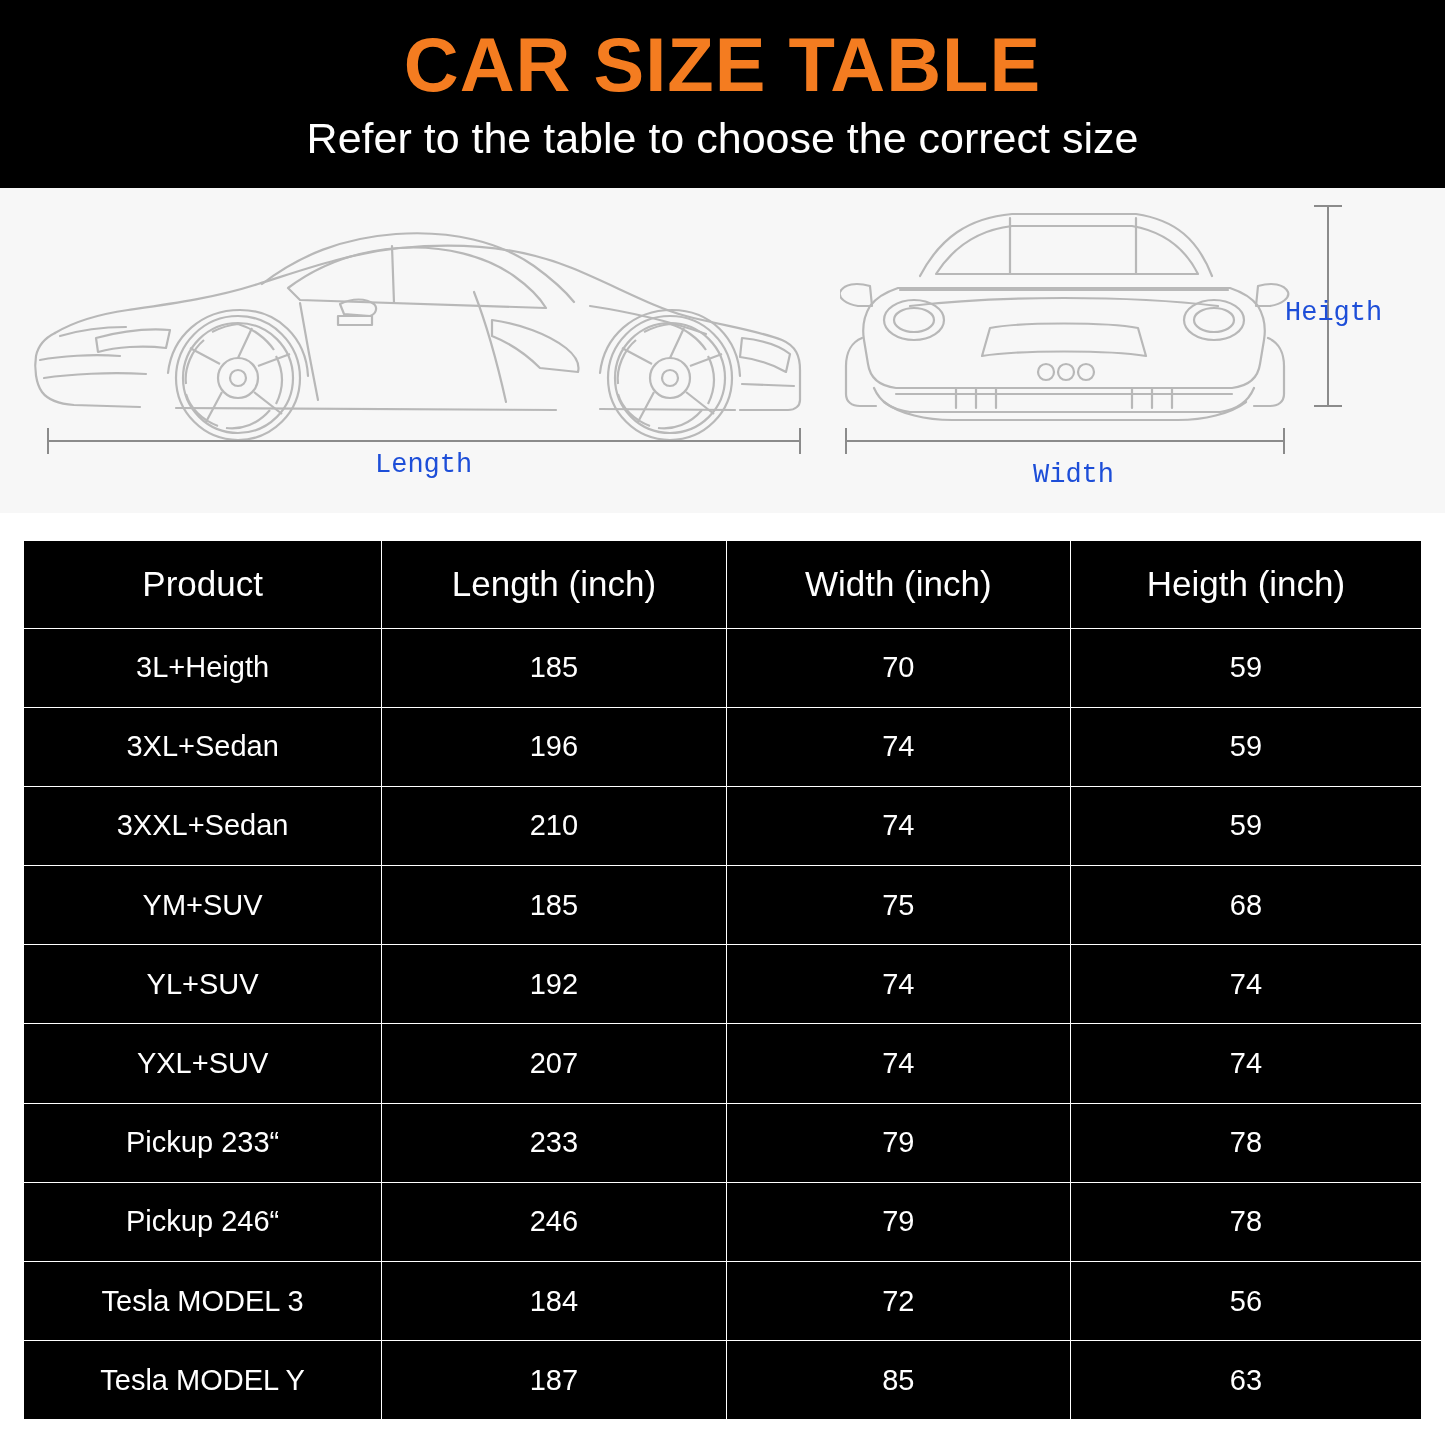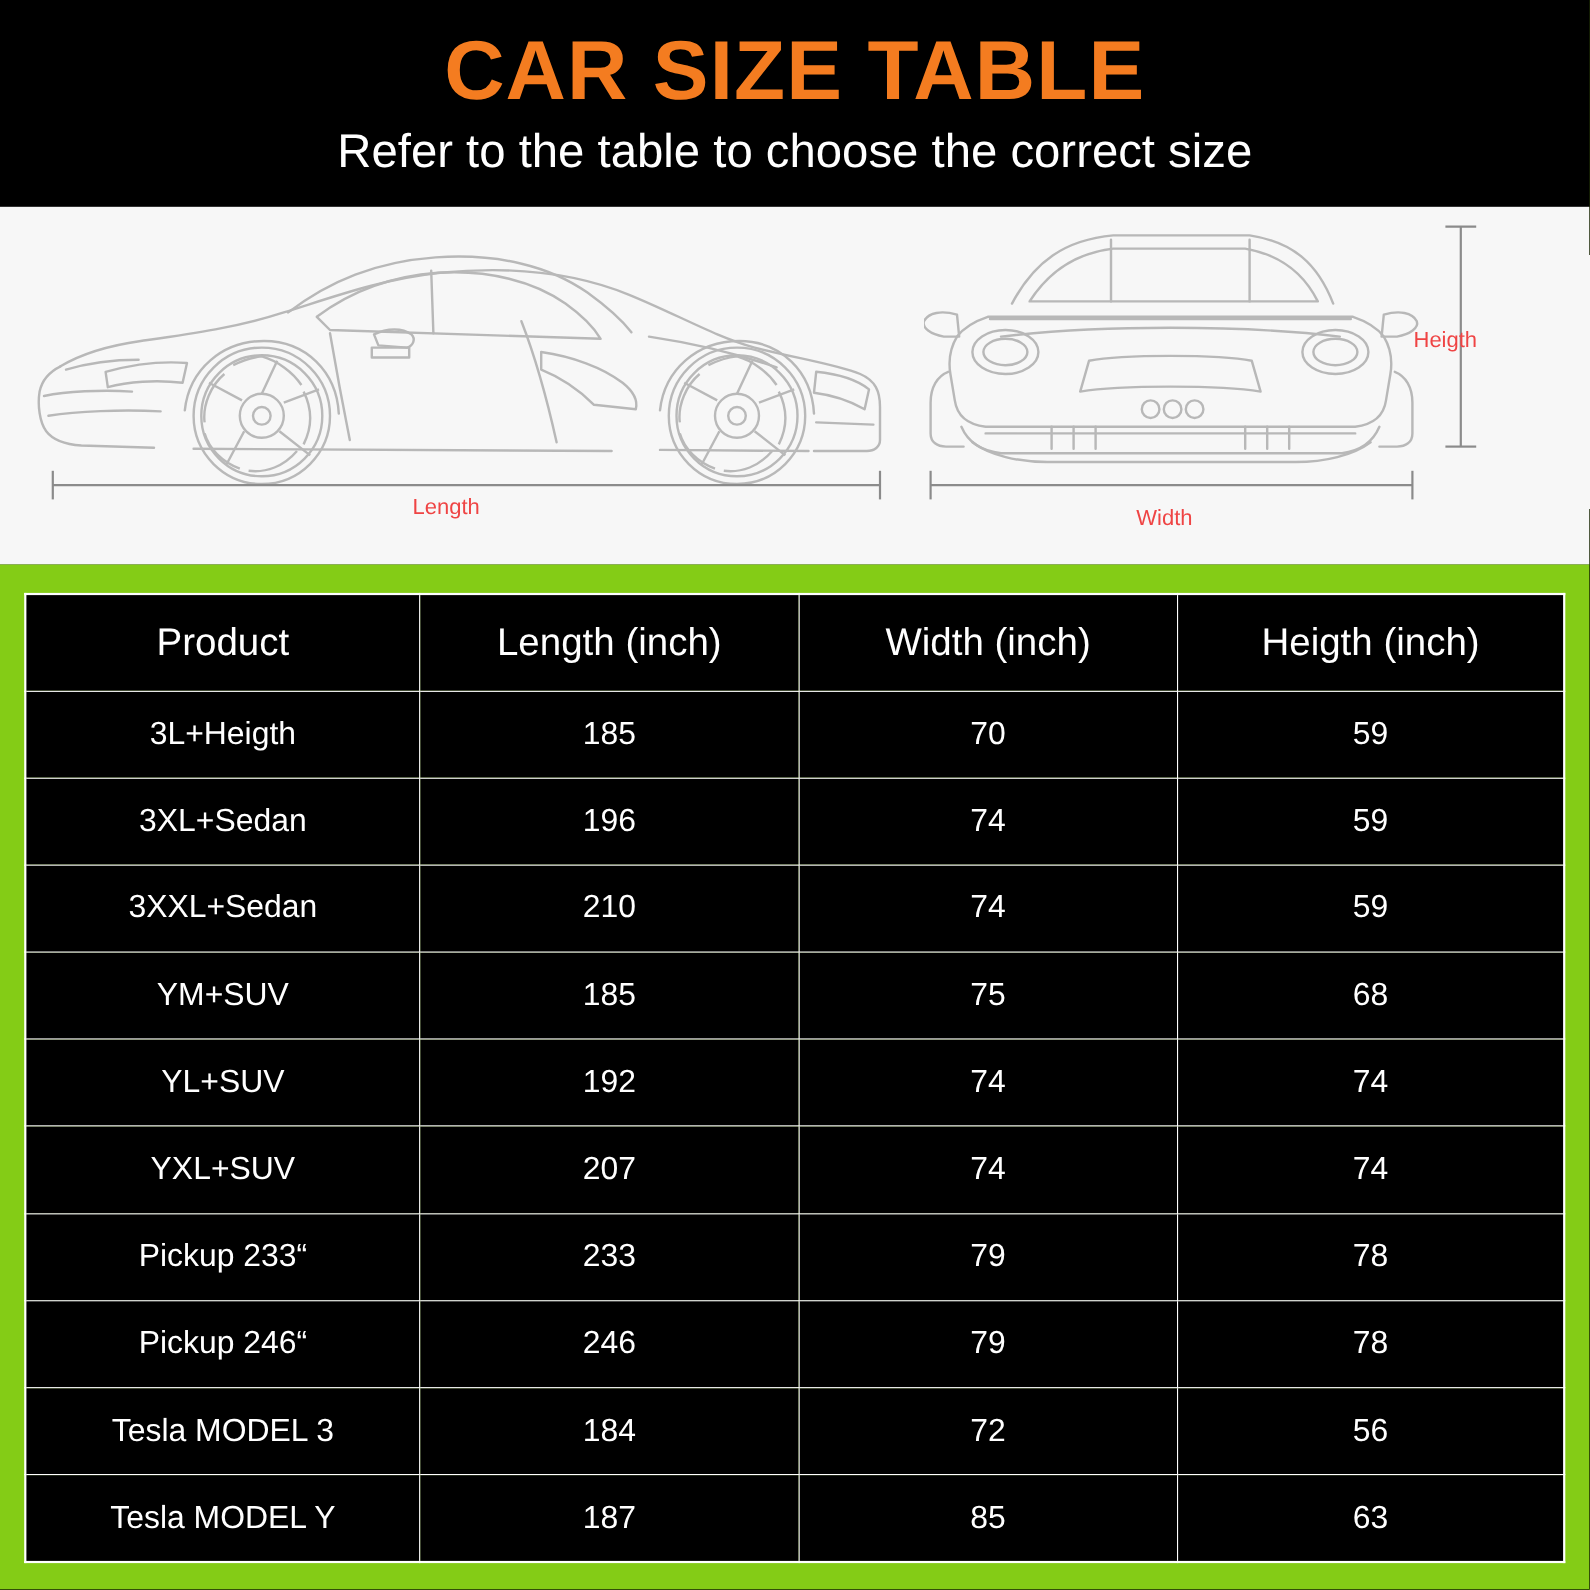--- a/index.html
+++ b/index.html
@@ -62,32 +62,32 @@
   }
   .illus-right {
     position: relative;
     flex: 1;
     height: 100%;
   }
   .illus svg { display: block; }
 
   .dim-label {
     position: absolute;
-    color: #ef4444;
-    font-size: 20px;
-    font-family: Liberation Sans, sans-serif;
+    color: #1d4ed8;
+    font-size: 27px;
+    font-family: Liberation Mono, monospace;
   }
   .label-length { left: 375px; top: 262px; }
   .label-width  { left: 193px; top: 272px; }
   .label-height { left: 445px; top: 110px; }
 
   
   .table-wrap {
     flex: 1;
-    background: #84cc16;
+    background: #ffffff;
     padding: 26px 22px 24px 22px;
   }
   table.size-table {
     width: 100%;
     height: 100%;
     border-collapse: collapse;
     table-layout: fixed;
     border: 2px solid #ffffff;
   }
   table.size-table th,

